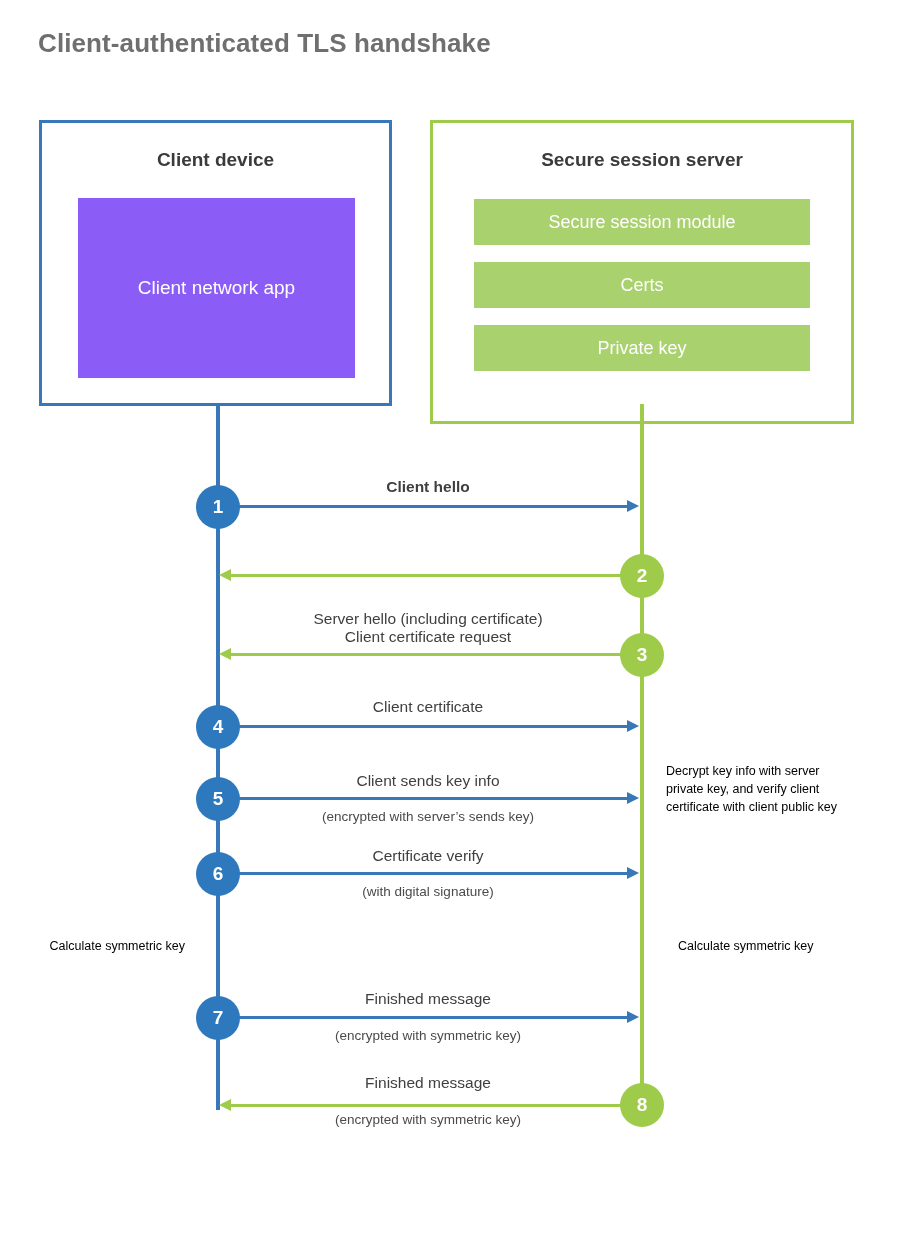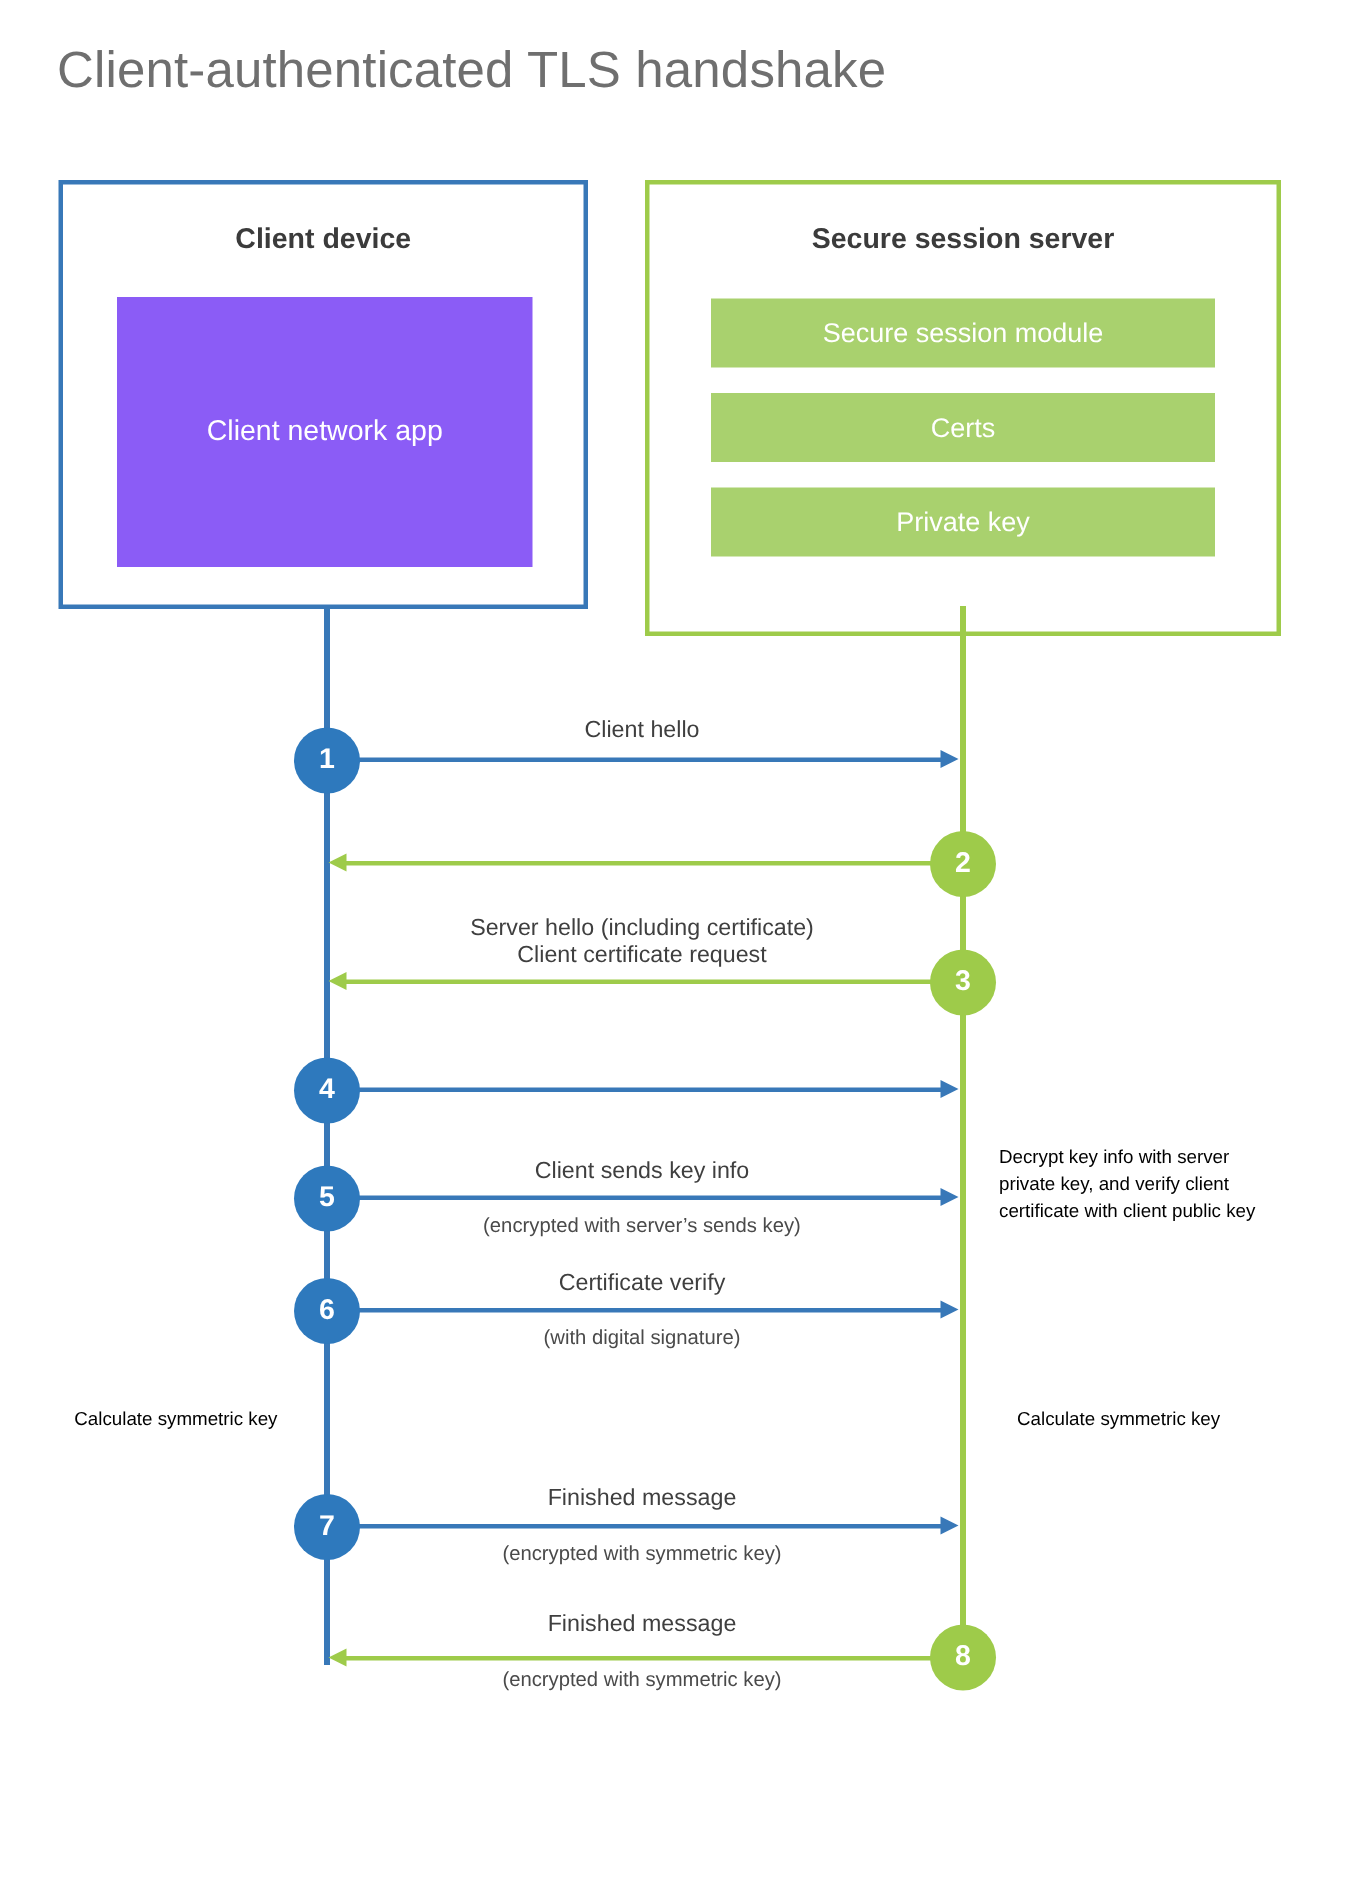--- a/index.html
+++ b/index.html
@@ -18,22 +18,22 @@
     height: 1256px;
     background: #ffffff;
     overflow: hidden;
   }
 
   
   .page-title {
     position: absolute;
     left: 38px;
     top: 28px;
-    font-size: 34px;
-    font-weight: 400;
+    font-size: 26px;
+    font-weight: 700;
     color: #6f6f6f;
     letter-spacing: 0.1px;
     white-space: nowrap;
   }
 
   
   .actor-box {
     position: absolute;
     background: #ffffff;
     box-sizing: border-box;
@@ -197,38 +197,39 @@
     <div class="server-modules">
       <div class="server-module">Secure session module</div>
       <div class="server-module">Certs</div>
       <div class="server-module">Private key</div>
     </div>
   </div>
 
   <div class="lifeline client-line"></div>
   <div class="lifeline server-line"></div>
 
-  <div class="msg-label" style="left:238px; top:478px; width:380px;">Client hello</div>
+  <div class="msg-label" style="left:238px; top:478px; width:380px;font-weight:bold;">Client hello</div>
   <div class="msg-arrow blue" style="left:218px; top:505px; width:410px;">
     <span class="head right"></span>
   </div>
   <div class="step-badge blue" style="left:196px; top:485px;">1</div>
 
   <div class="msg-label" style="left:238px; top:582px; width:380px;margin-top:28px;">Server hello (including certificate)</div>
   <div class="msg-arrow green" style="left:230px; top:574px; width:410px;">
     <span class="head left"></span>
   </div>
   <div class="step-badge green" style="left:620px; top:554px;">2</div>
 
   <div class="msg-label" style="left:238px; top:628px; width:380px;">Client certificate request</div>
   <div class="msg-arrow green" style="left:230px; top:653px; width:410px;">
     <span class="head left"></span>
   </div>
   <div class="step-badge green" style="left:620px; top:633px;">3</div>
 
+  <div class="msg-label" style="left:238px; top:698px; width:380px;">Client certificate</div>
   <div class="msg-arrow blue" style="left:218px; top:725px; width:410px;">
     <span class="head right"></span>
   </div>
   <div class="step-badge blue" style="left:196px; top:705px;">4</div>
 
   <div class="msg-label" style="left:238px; top:772px; width:380px;">Client sends key info</div>
   <div class="msg-arrow blue" style="left:218px; top:797px; width:410px;">
     <span class="head right"></span>
   </div>
   <div class="msg-sublabel" style="left:238px; top:809px; width:380px;">(encrypted with server’s sends key)</div>

